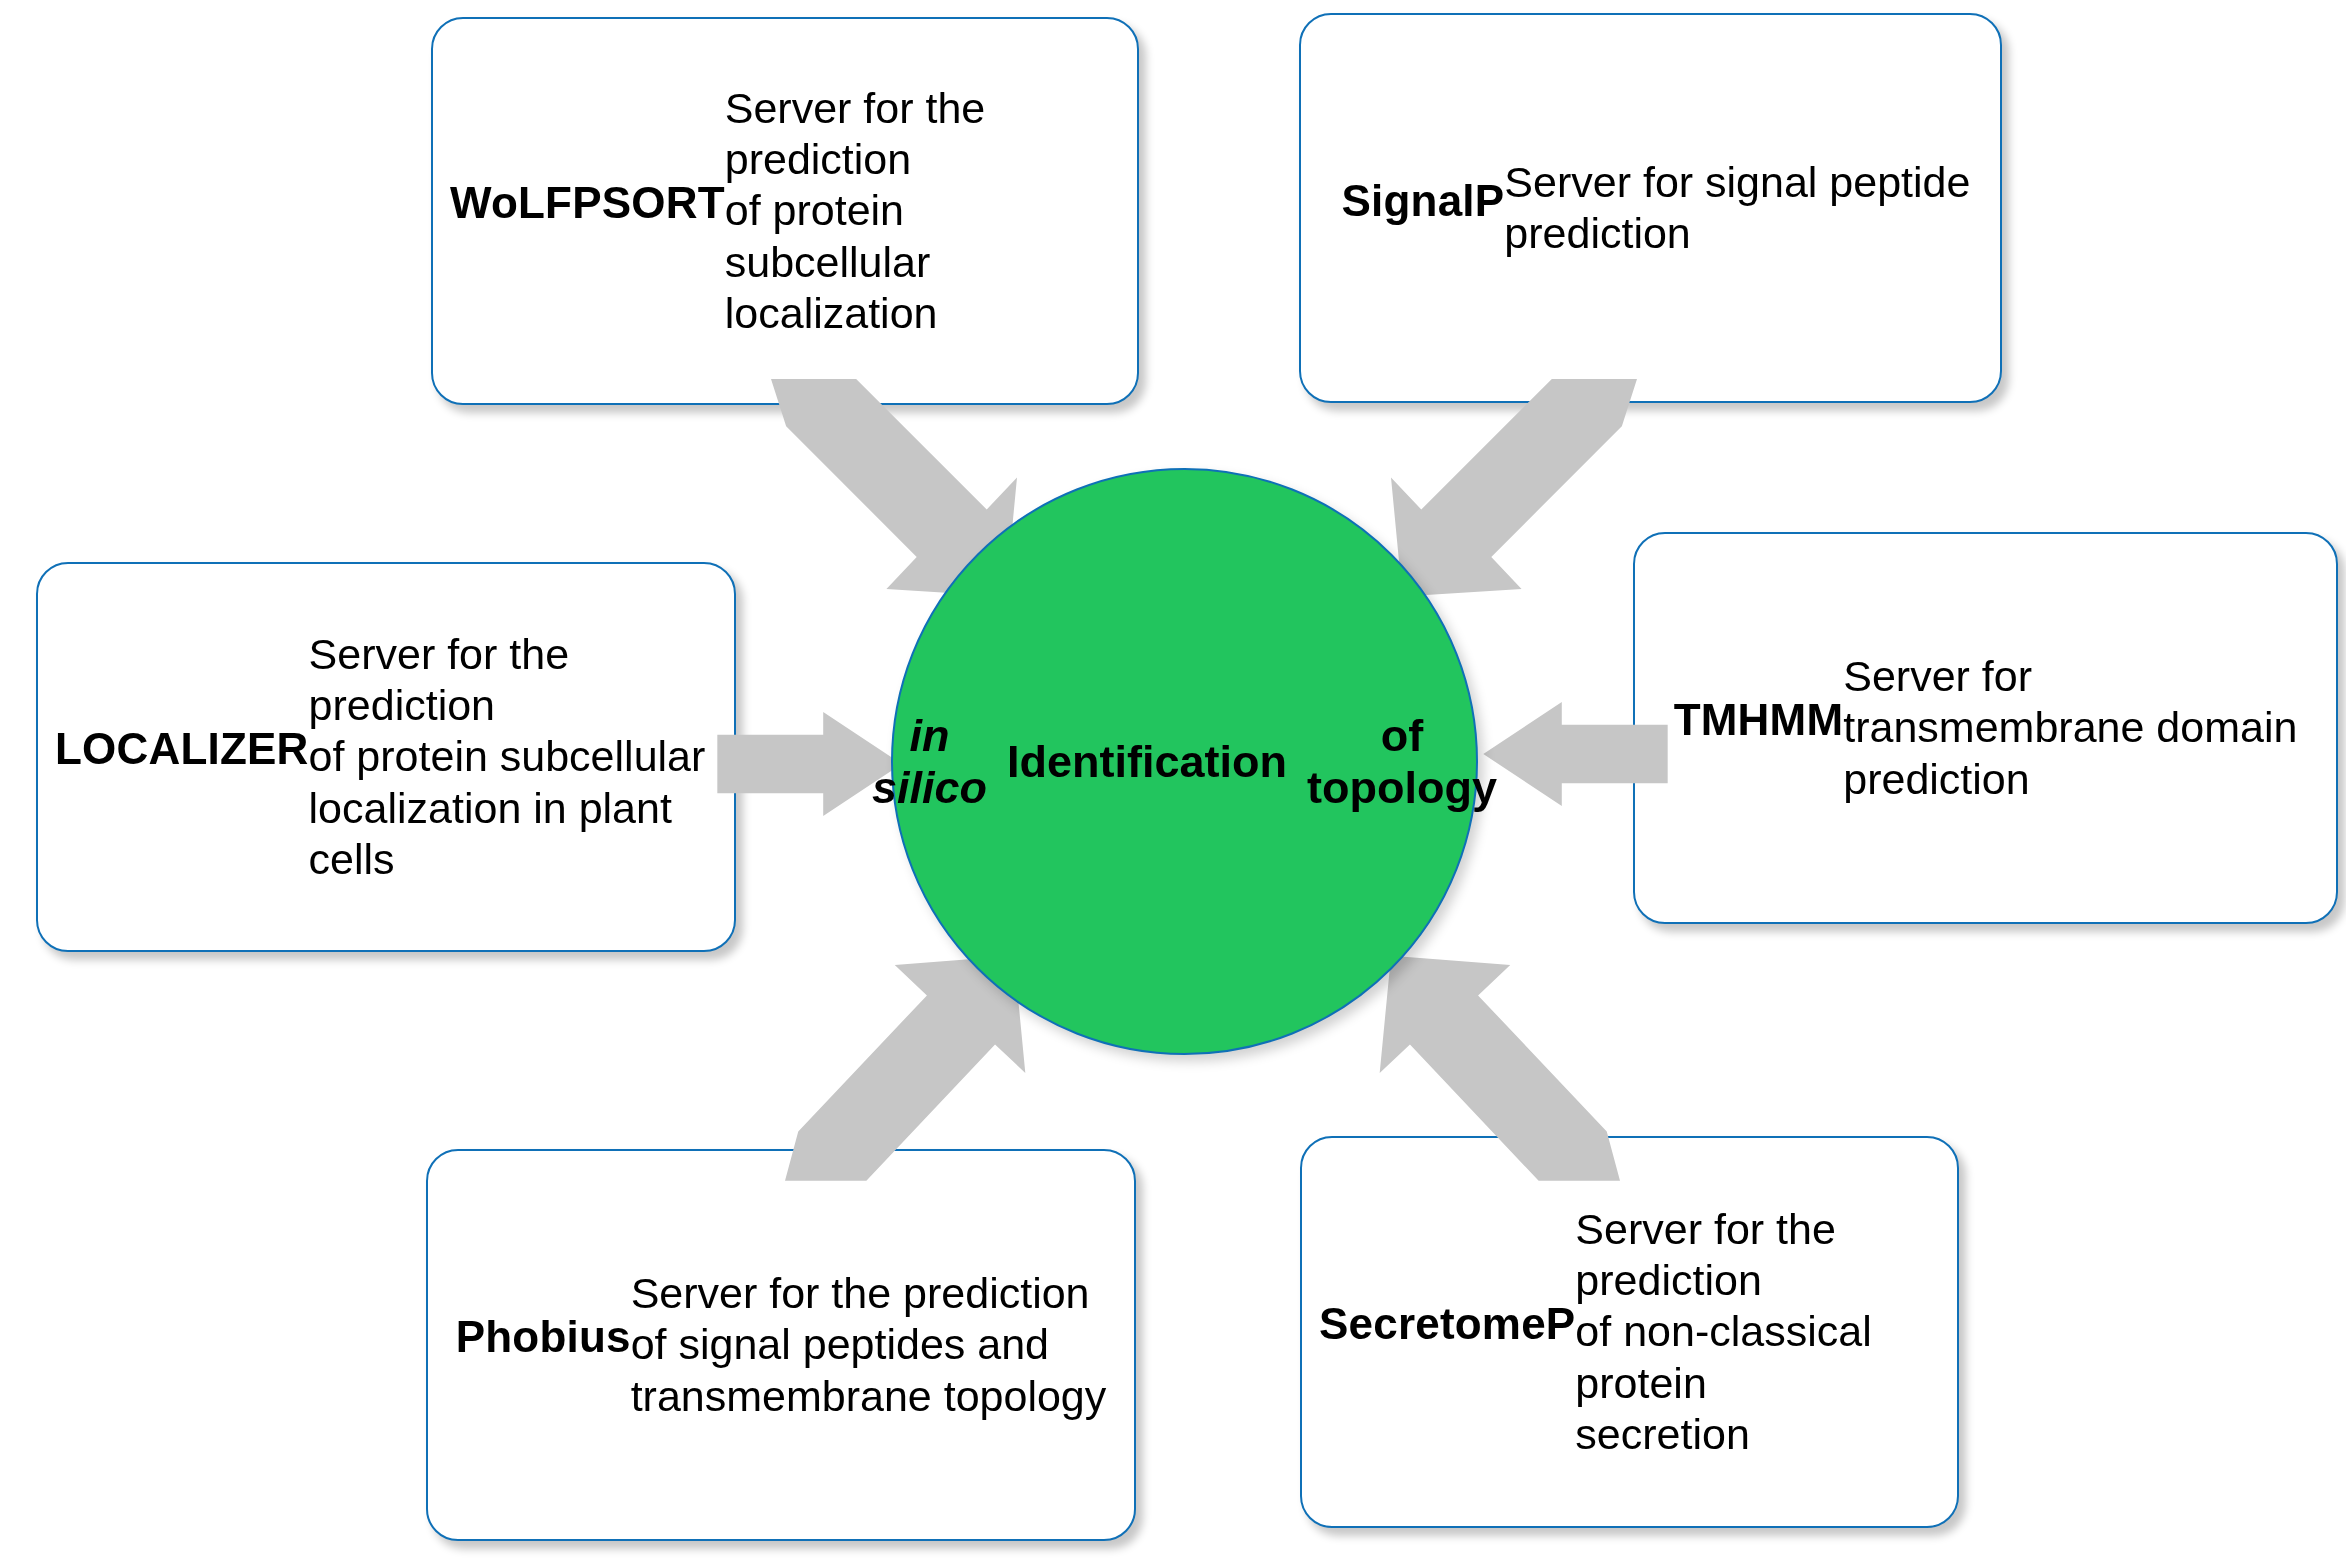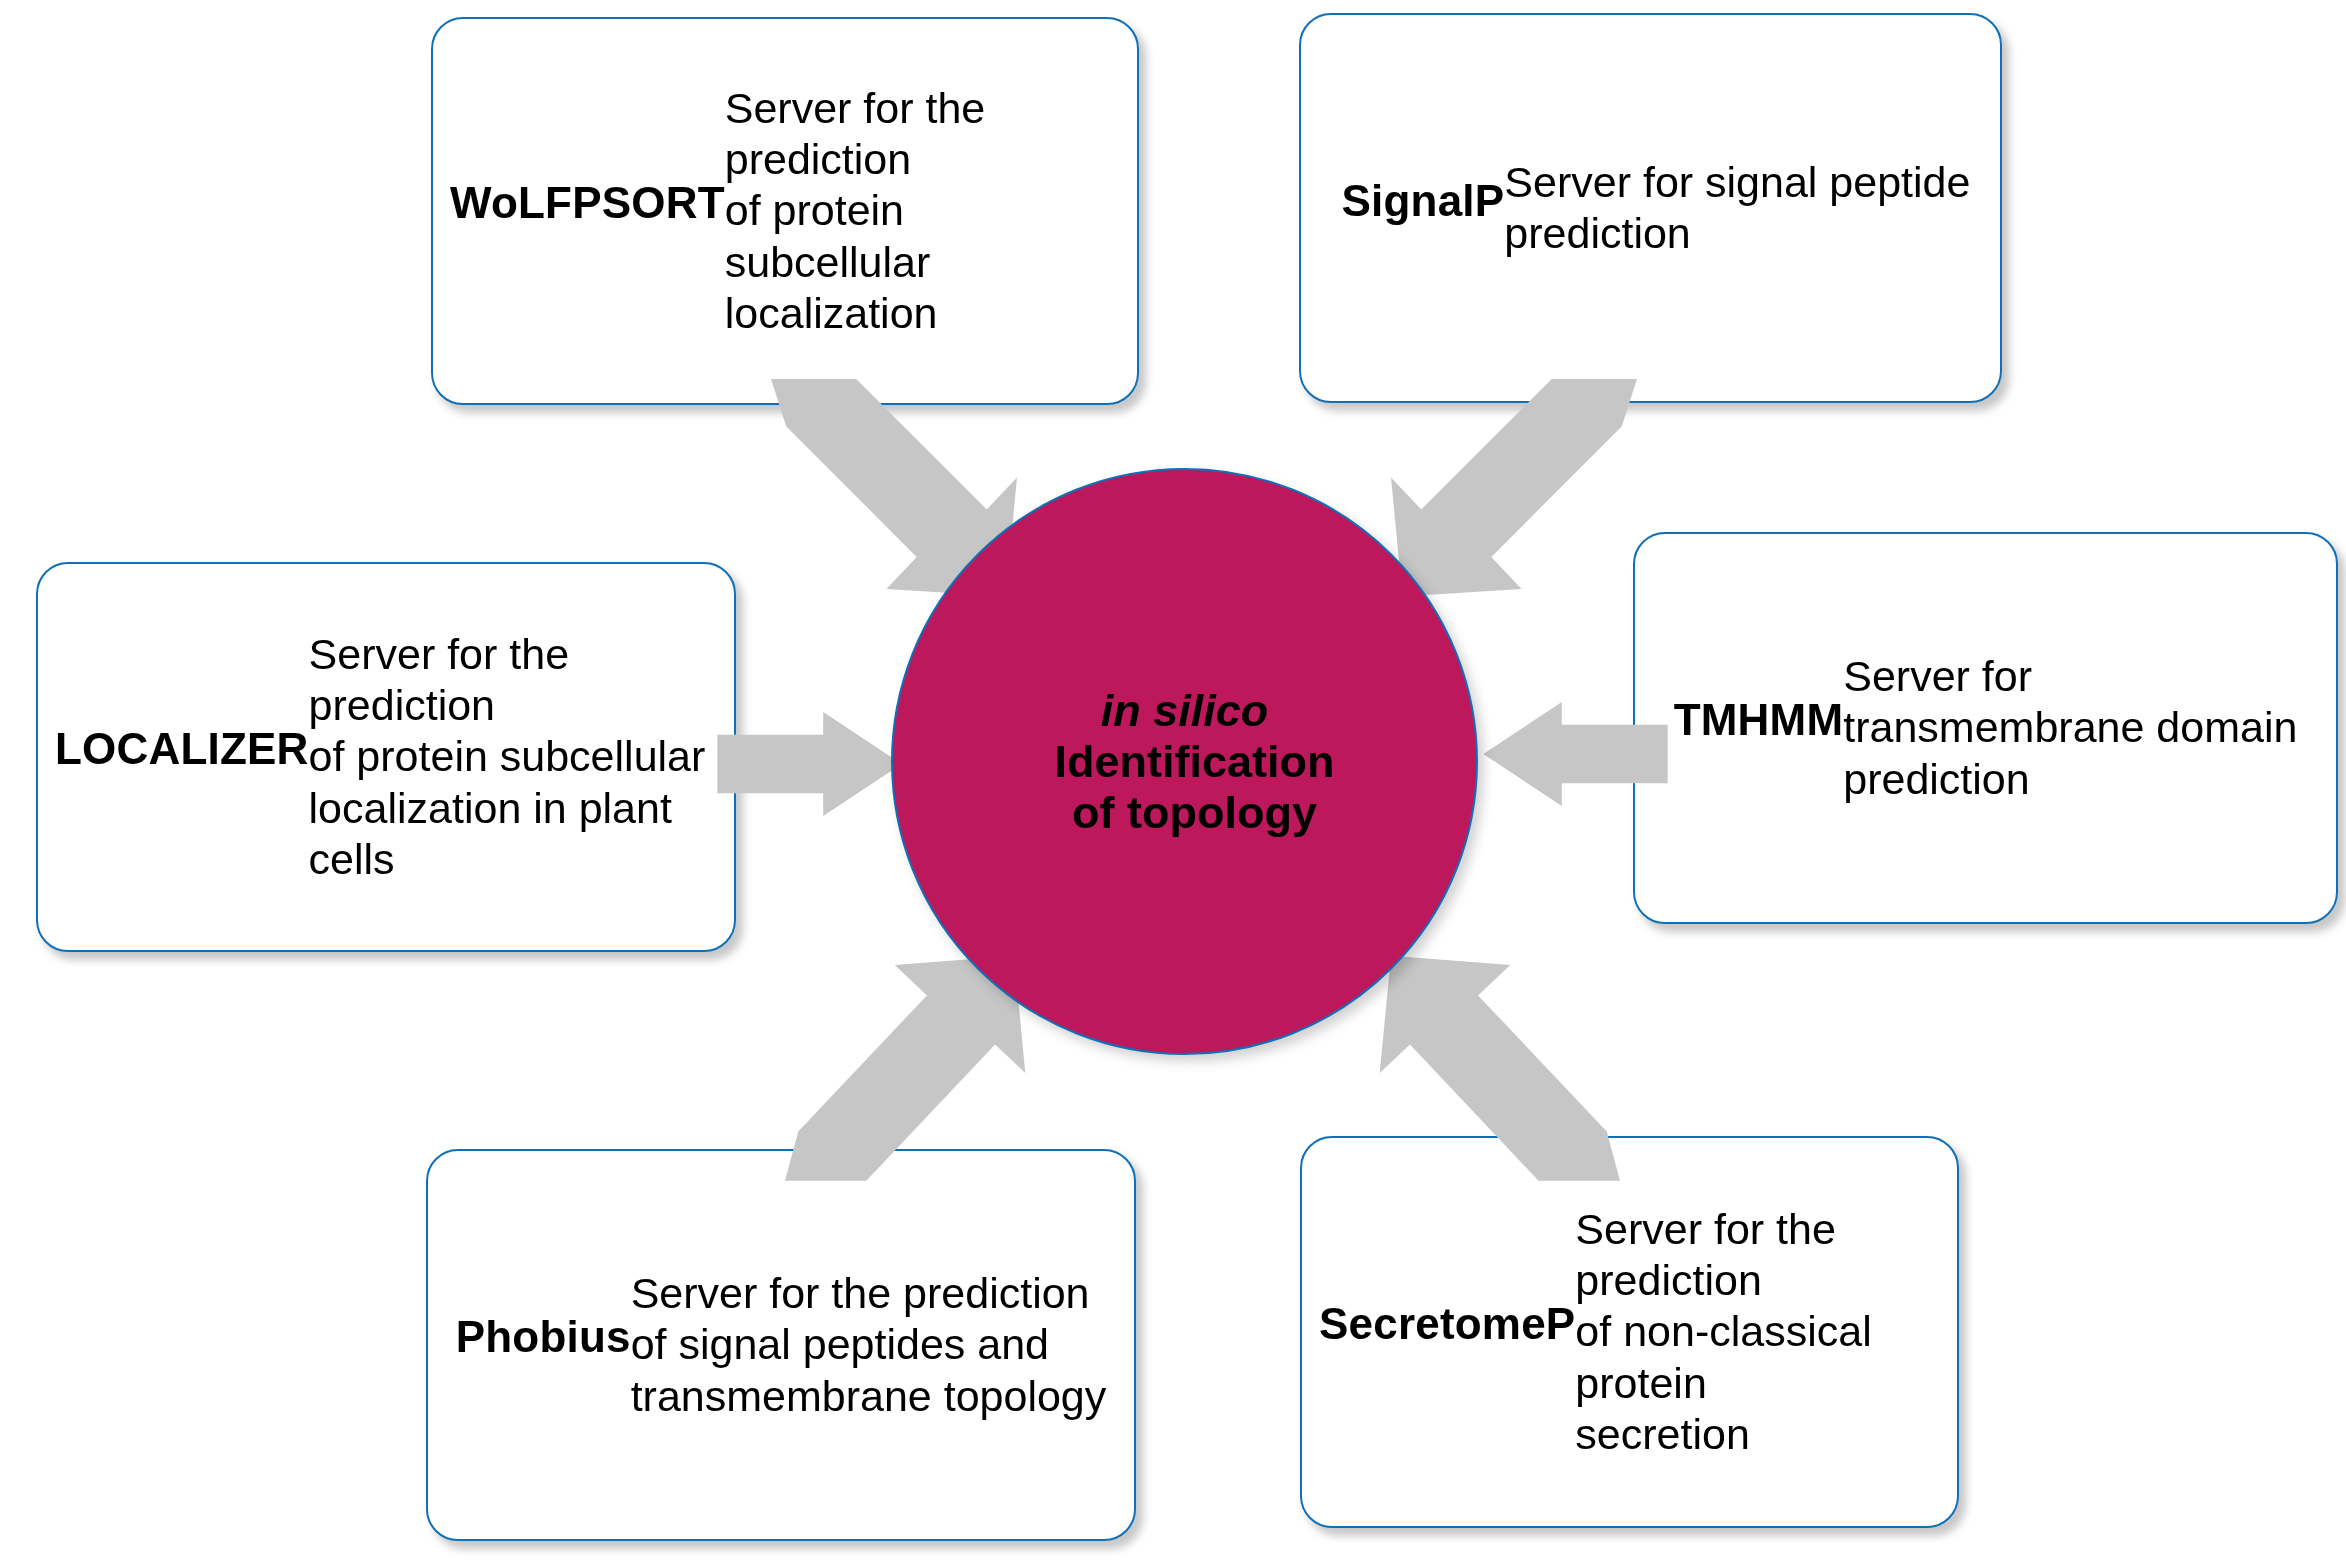--- a/index.html
+++ b/index.html
@@ -59,24 +59,24 @@
   
   #center-circle {
     position: absolute;
     left: 891px;
     top: 468px;
     width: 587px;
     height: 587px;
     box-sizing: border-box;
     border: 2.8px solid #0f70b7;
     border-radius: 50%;
-    background: #be185d;
+    background: #22c55e;
     box-shadow: 5.7px 6.6px 11.4px rgba(0,0,0,0.18);
     display: flex;
-    flex-direction: column;
+    flex-direction: row;
     align-items: center;
     justify-content: center;
     text-align: center;
   }
   #center-circle .c-line1 {
     font-size: 45px;
     font-weight: bold;
     font-style: italic;
     color: #000000;
     line-height: 1.14;

